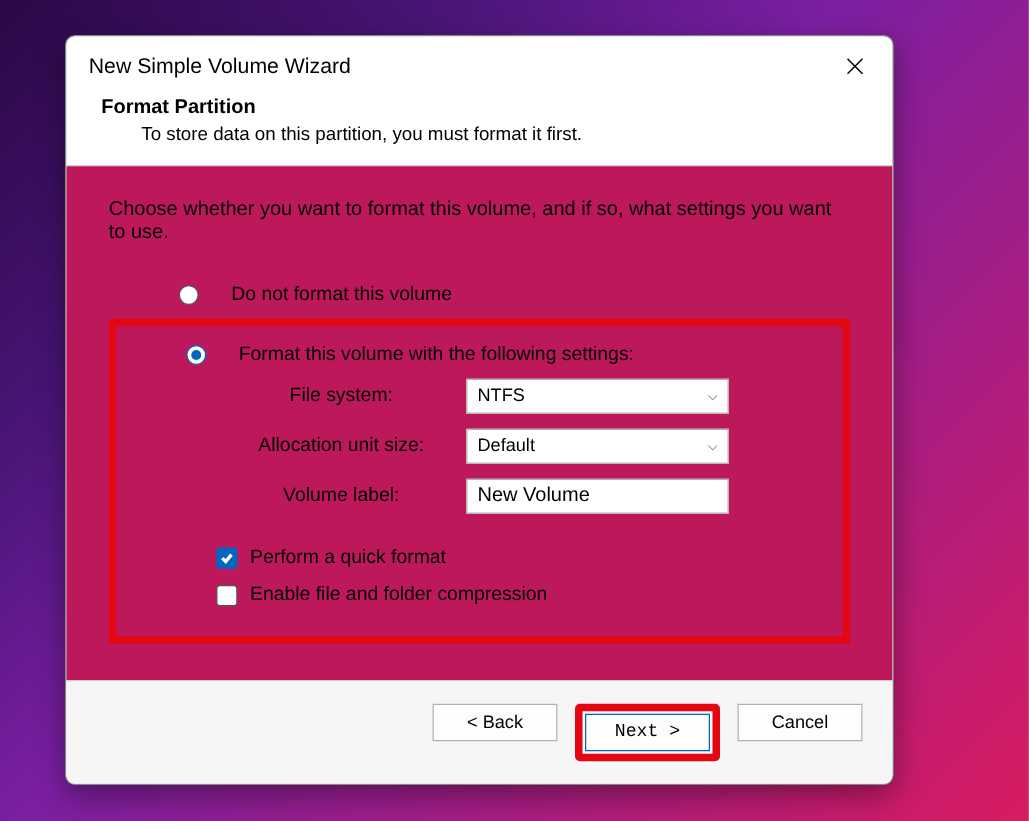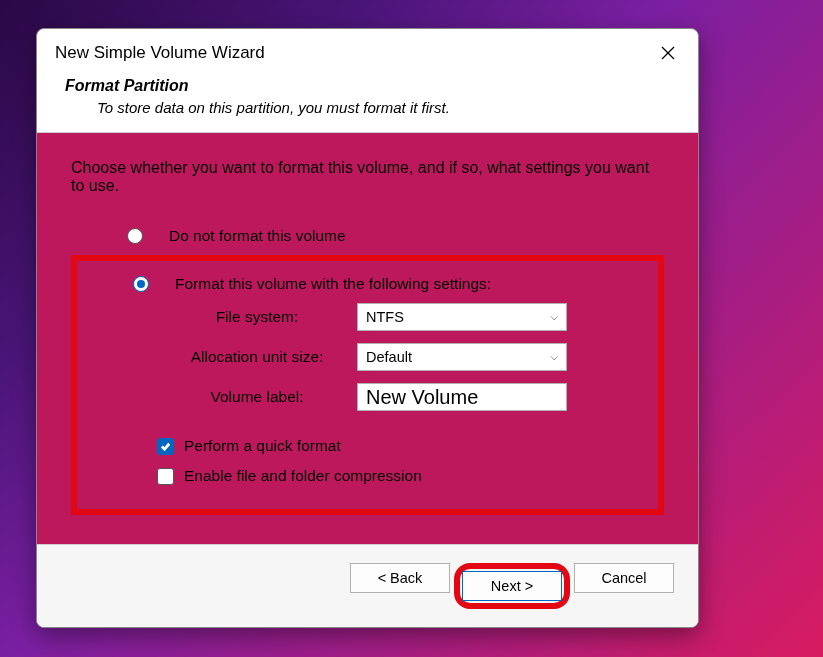--- a/index.html
+++ b/index.html
@@ -9,21 +9,21 @@
     height: 657px;
     background: linear-gradient(135deg, #2a0845 0%, #4a1578 25%, #7b1fa2 45%, #d81b60 100%);
     font-family: "Segoe UI", Tahoma, sans-serif;
     font-size: 15px;
     color: #000;
     position: relative;
     overflow: hidden;
   }
   .dialog {
     position: absolute;
-    left: 36px;
+    left: 52px;
     top: 28px;
     width: 663px;
     height: 600px;
     background: #fff;
     border: 1px solid #888;
     border-radius: 8px;
     box-shadow: 0 8px 24px rgba(0,0,0,0.4);
     display: flex;
     flex-direction: column;
     overflow: hidden;
@@ -39,21 +39,20 @@
     font-weight: 400;
   }
   .close-btn {
     width: 24px; height: 24px;
     display: flex; align-items: center; justify-content: center;
     cursor: pointer;
   }
   .close-btn svg { width: 14px; height: 14px; }
   .header {
     padding: 6px 28px 16px 28px;
-    font-style: italic;
   }
   .header-title {
     font-weight: 700;
     font-size: 16px;
     margin-bottom: 4px;
   }
   .header-sub {
     padding-left: 32px;
     font-size: 15px;
   }
@@ -130,21 +129,21 @@
   .select .chevron {
     font-size: 10px;
     color: #555;
   }
   .textinput {
     width: 210px;
     height: 28px;
     border: 1px solid #b0b0b0;
     background: #fff;
     padding: 0 8px;
-    font-size: 20px;
+    font-size: 16px;
     display: flex;
     align-items: center;
   }
   .check-row {
     display: flex;
     align-items: center;
     gap: 10px;
     padding: 6px 0 6px 70px;
     font-size: 15.5px;
   }
@@ -163,41 +162,42 @@
   .checkbox.checked svg {
     width: 11px; height: 11px;
     stroke: #fff; stroke-width: 3; fill: none;
   }
   .footer {
     background: #f6f6f6;
     border-top: 1px solid #cfcfcf;
     padding: 18px 24px;
     display: flex;
     justify-content: flex-end;
-    gap: 4px;
+    gap: 14px;
   }
   .btn {
     min-width: 100px;
     height: 30px;
     border: 1px solid #b0b0b0;
     background: #fdfdfd;
     display: flex;
     align-items: center;
     justify-content: center;
     font-size: 14.5px;
     cursor: pointer;
   }
   .btn.primary {
     border: 1px solid #0067c0;
   }
   .btn-highlight {
     border: 6px solid #e30613;
-    border-radius: 16px;
+    border-radius: 4px;
     padding: 2px;
     display: inline-flex;
+    font-family: Liberation Mono, monospace;
   }
 </style>
 </head>
 <body>
 
 <div class="dialog">
   <div class="titlebar">
     <div class="title">New Simple Volume Wizard</div>
     <div class="close-btn">
       <svg viewBox="0 0 14 14">

